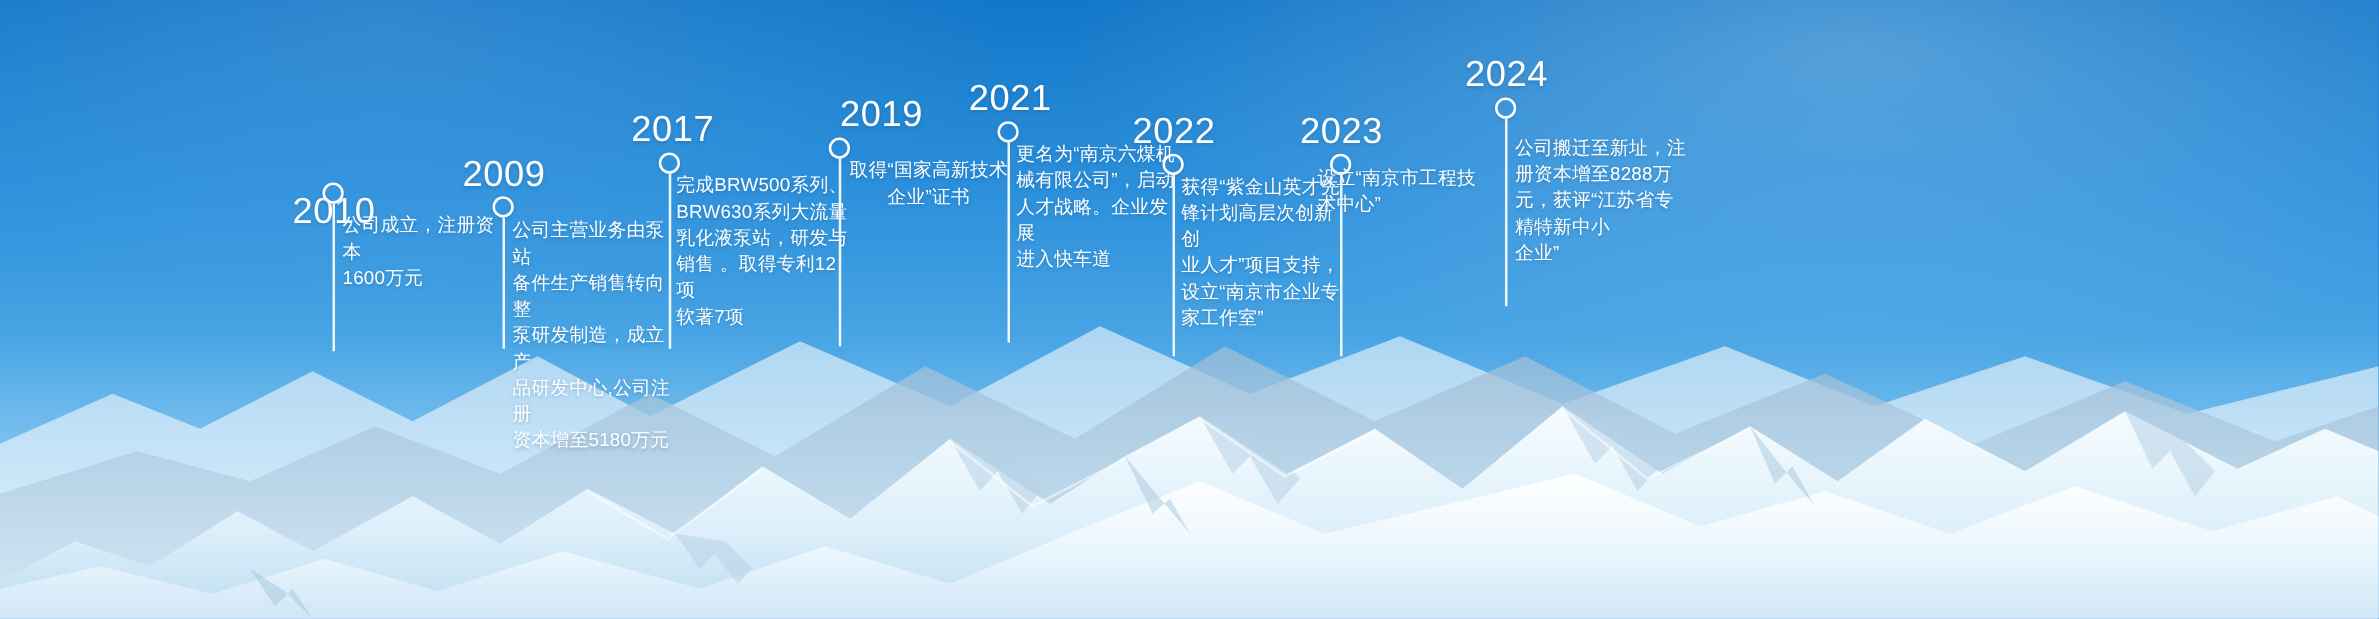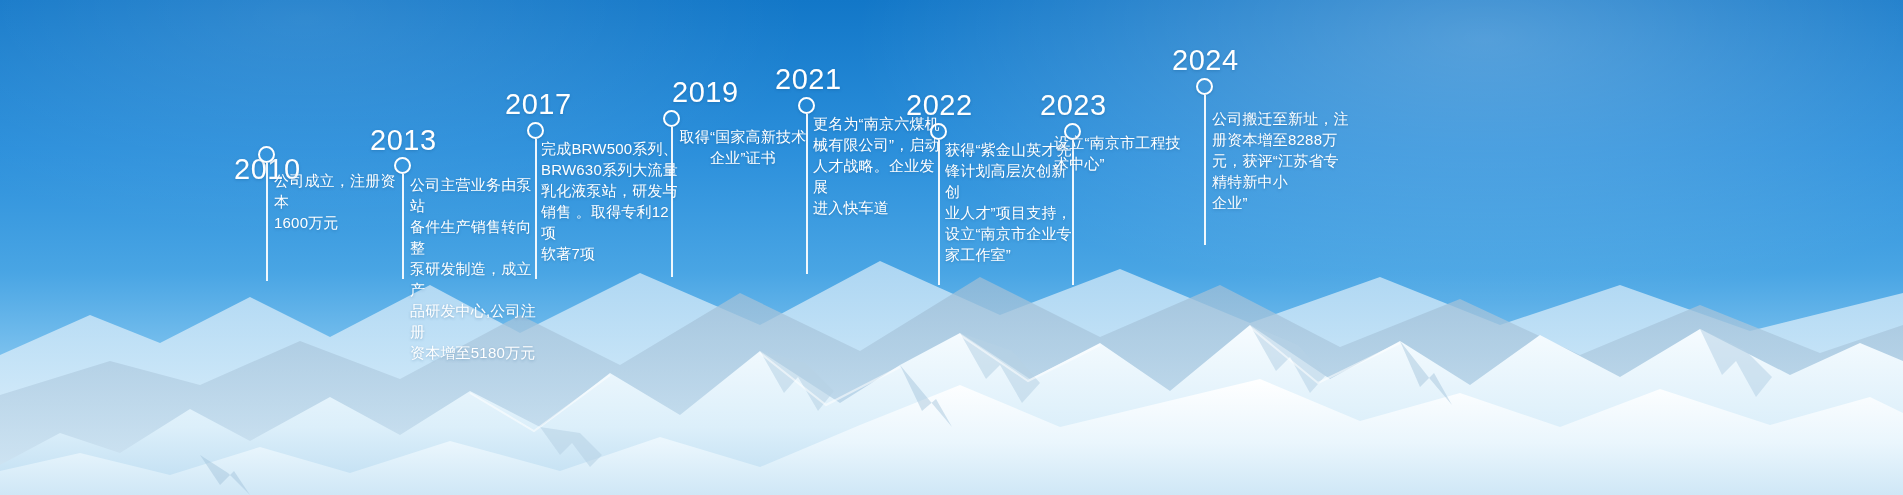--- a/index.html
+++ b/index.html
@@ -143,21 +143,21 @@
 
   <div class="timeline">
       <div class="node">
         <div class="year" style="left: 234px; top: 121px; margin-top: 32px;">2010</div>
         <div class="marker" style="left: 258px; top: 146px;"></div>
         <div class="stem" style="left: 266px; top: 163px; height: 118px;"></div>
         <div class="desc" style="left: 274px; top: 170px; width: 130px;">公司成立，注册资本
 1600万元</div>
       </div>
       <div class="node">
-        <div class="year" style="left: 370px; top: 124px;">2013</div>
+        <div class="year" style="left: 370px; top: 124px;">2009</div>
         <div class="marker" style="left: 394px; top: 157px;"></div>
         <div class="stem" style="left: 402px; top: 174px; height: 105px;"></div>
         <div class="desc" style="left: 410px; top: 174px; width: 130px;">公司主营业务由泵站
 备件生产销售转向整
 泵研发制造，成立产
 品研发中心,公司注册
 资本增至5180万元</div>
       </div>
       <div class="node">
         <div class="year" style="left: 505px; top: 88px;">2017</div>

